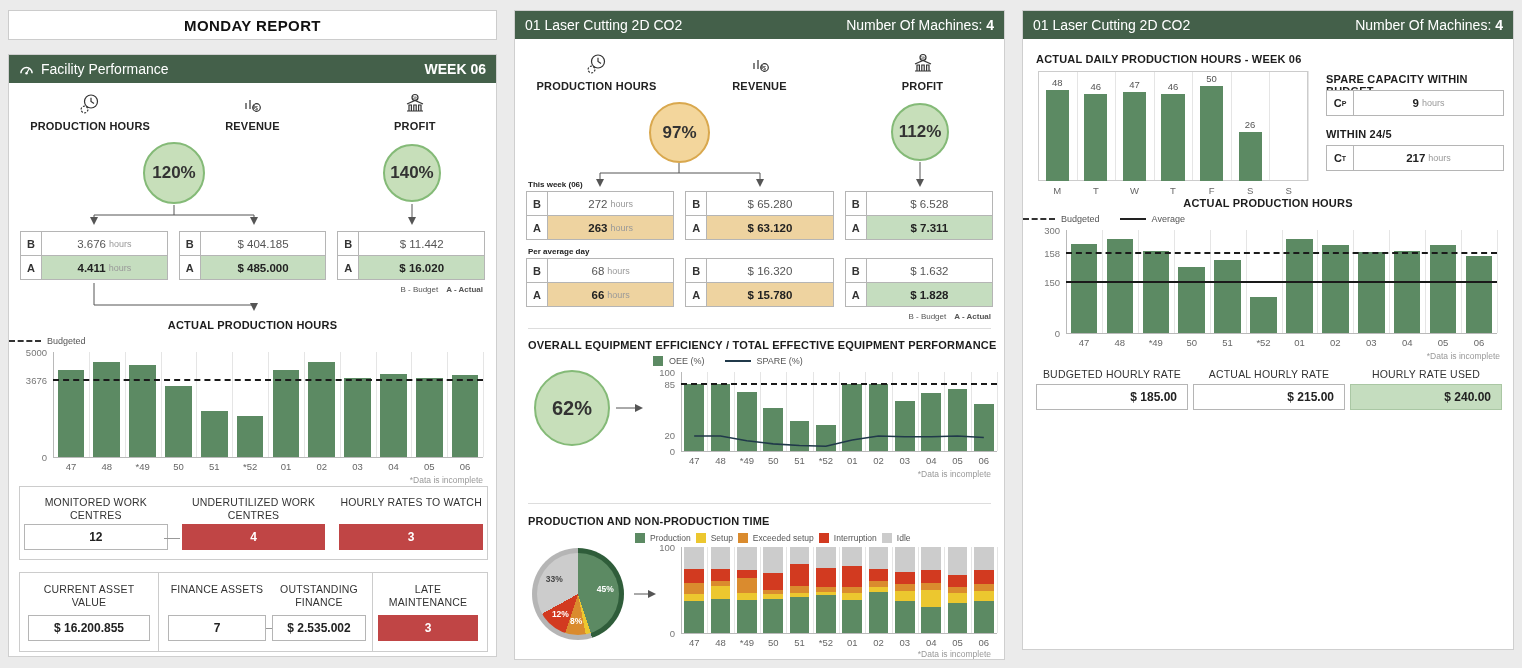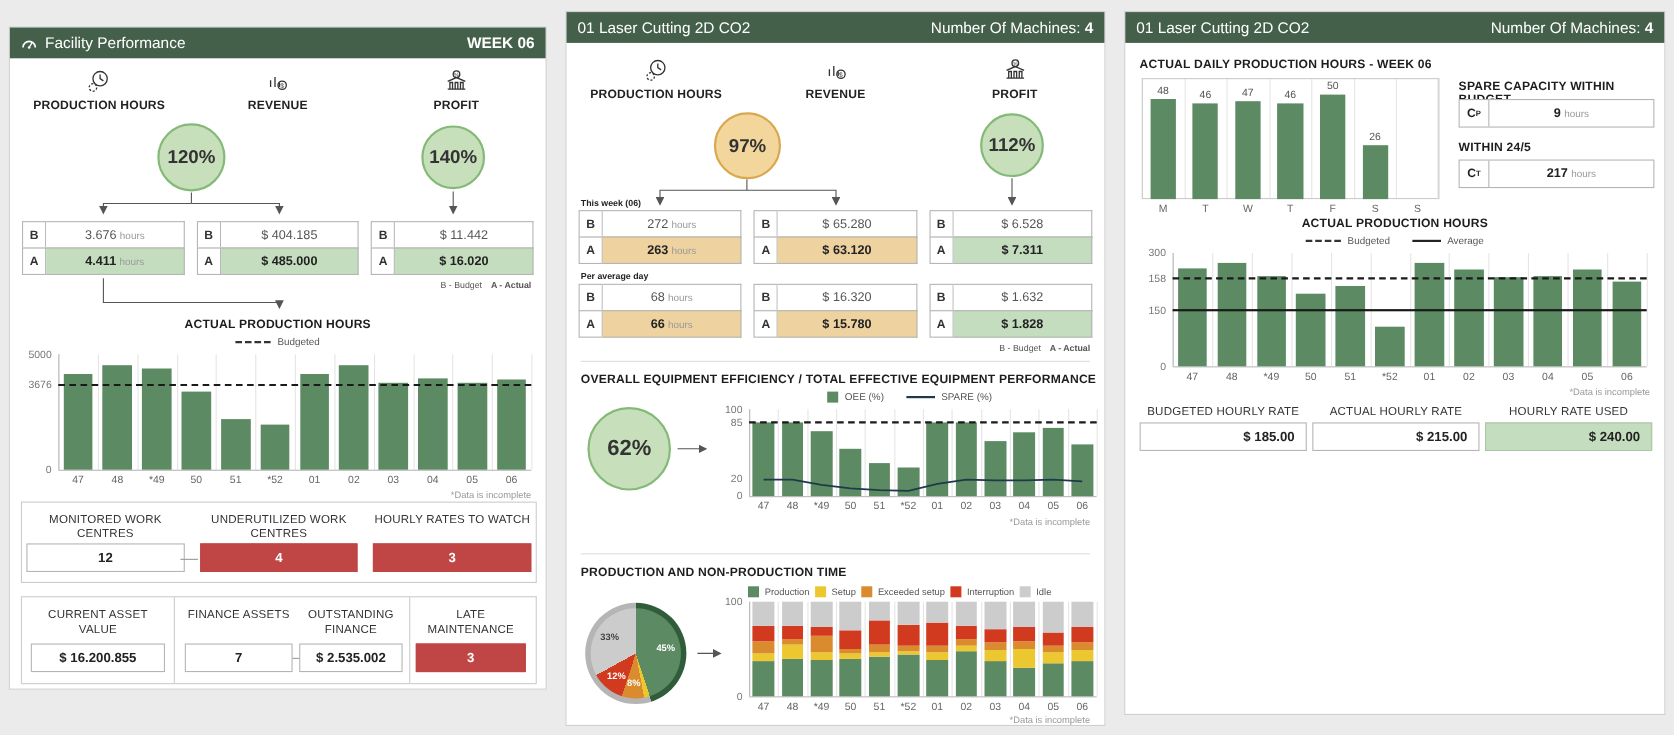--- a/index.html
+++ b/index.html
@@ -39,21 +39,21 @@
   .axis-x{position:absolute;height:1px;background:#b9b9b9}
   .axis-y{position:absolute;width:1px;background:#b9b9b9}
   .ytick{position:absolute;text-align:right;font-size:9.5px;color:#777}
   .xtick{position:absolute;text-align:center;font-size:9.5px;color:#666}
   .bar-value{position:absolute;text-align:center;font-size:9.5px;color:#555}
   .refline-dashed{position:absolute;height:0;border-top:2px dashed #1a1a1a}
   .refline-solid{position:absolute;height:0;border-top:2px solid #1a1a1a}
   .line-svg{position:absolute;left:0;top:0;pointer-events:none}
   .plot-border{position:absolute;border:1px solid #ccc;box-sizing:border-box}
   .note-inc{position:absolute;font-size:8.5px;color:#999}
-  .legend{position:absolute;display:flex;align-items:center;justify-content:center;gap:6px;font-size:9px;color:#555}
+  .legend{position:absolute;display:flex;align-items:center;justify-content:flex-start;gap:6px;font-size:9px;color:#555}
   .ls-dash{width:32px;border-top:2px dashed #333}
   .ls-solid{width:26px;border-top:2px solid #222}
   .ls-sq{width:10px;height:10px;display:inline-block}
   .ls-gap{width:8px}
   .divider{position:absolute;left:13px;right:13px;height:1px;background:#ddd}
   .group-box{position:absolute;border:1px solid #ccc;box-sizing:border-box}
   .gb-flex{display:flex;gap:14px;padding:9px 4px}
   .gcol{flex:1;display:flex;flex-direction:column;justify-content:space-between;align-items:center}
   .glabel{font-size:10.5px;color:#333;text-align:center;line-height:1.25;letter-spacing:.2px}
   .gbox{width:100%;height:26px;display:flex;align-items:center;justify-content:center;font-weight:bold;font-size:12px;border:1px solid #b5b5b5;background:#fff;box-sizing:border-box;color:#222}
@@ -75,20 +75,23 @@
   .rate-label{position:absolute;font-size:10.5px;color:#333;text-align:center;letter-spacing:.2px}
   .rate-box{position:absolute;height:26px;border:1px solid #b5b5b5;background:#fff;display:flex;align-items:center;justify-content:flex-end;padding-right:10px;font-weight:bold;font-size:12px;color:#222;box-sizing:border-box}
   .rate-box.green{background:#c5ddbf;border-color:#aac7a4}
   .note-text{position:absolute;font-size:9px;color:#555}
   .kicon{display:block}
 </style>
 </head>
 <body>
 
 <div class="col" style="left:8px;top:10px;width:489px">
+  <div class="monday-box">
+    <span>MONDAY REPORT</span>
+  </div>
   <div class="panel" style="height:603px;margin-top:14px">
     <div class="panel-header">
       <span class="ph-left">
         <svg class="kicon" width="15" height="14" viewBox="0 0 16 15">
             <path d="M2 12a6 6 0 0 1 12 0" stroke="#fff" fill="none" stroke-width="1.6"></path>
             <path d="M8 12l3-5" stroke="#fff" stroke-width="1.3"></path>
             <circle cx="8" cy="12" r="1.3" fill="#fff"></circle>
           </svg>
         <span>Facility Performance</span>
       </span>

